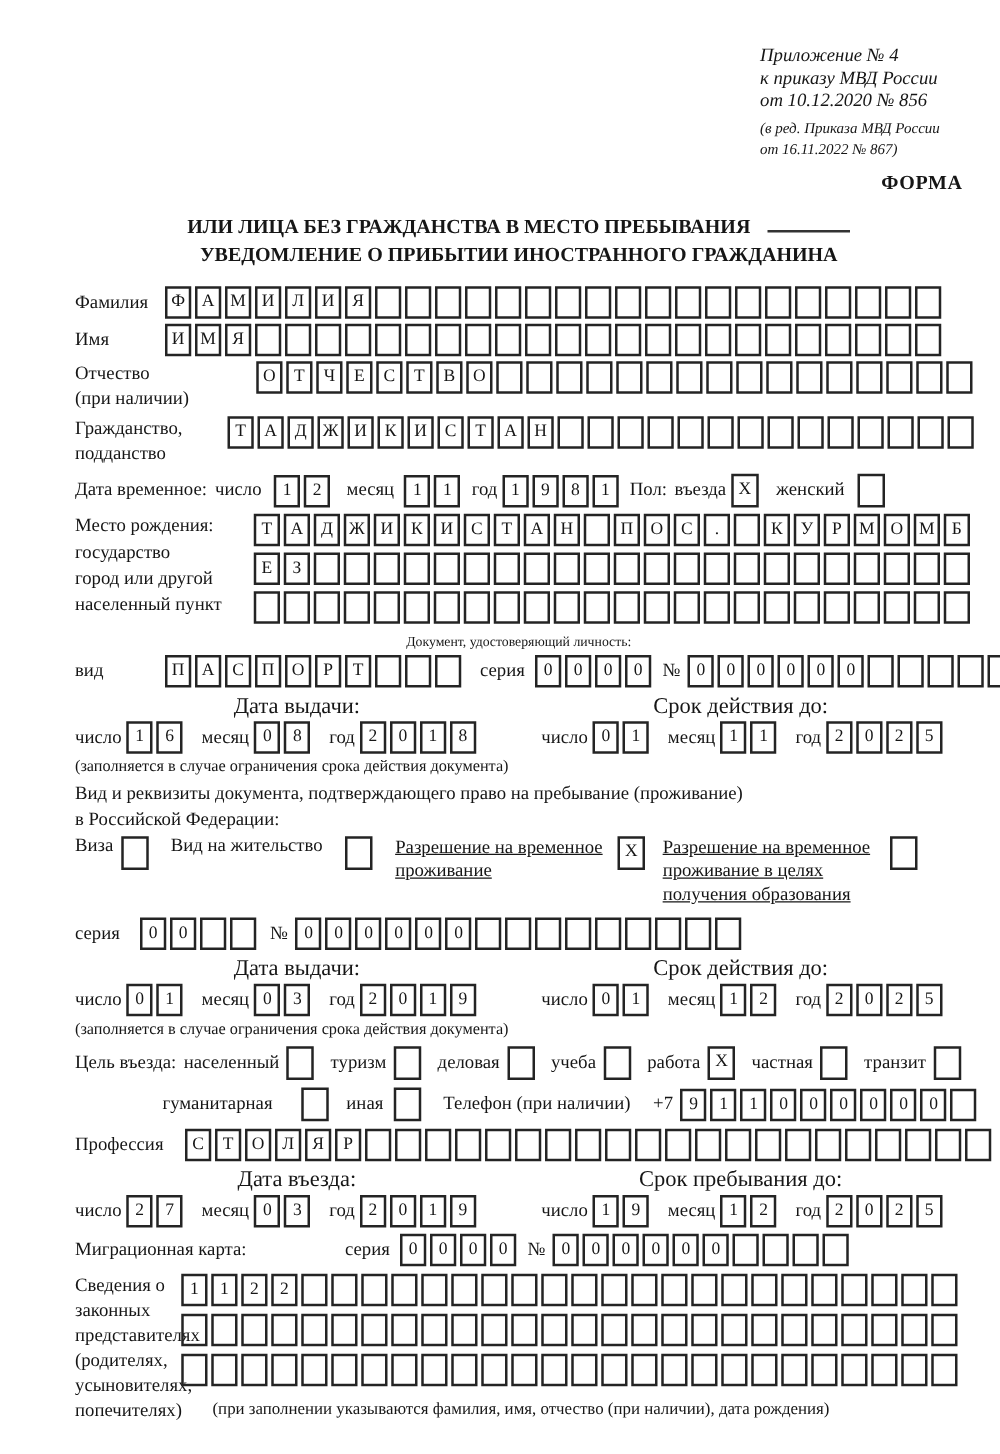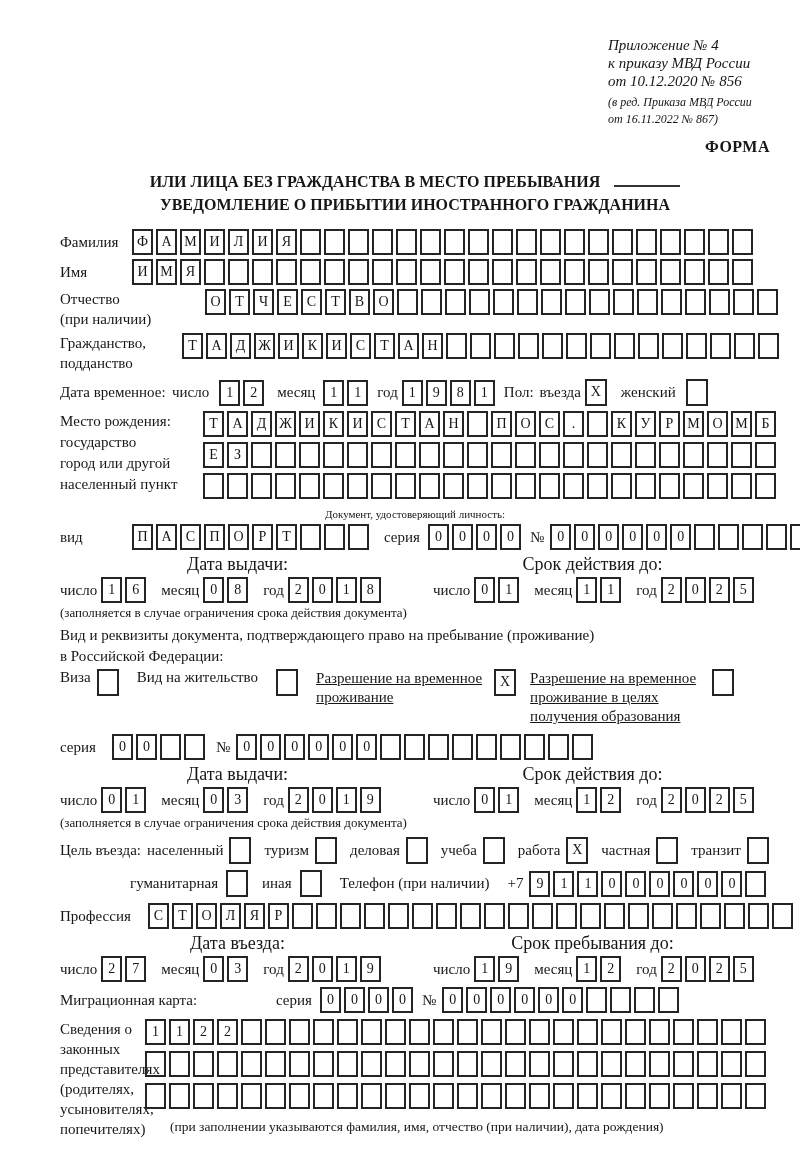--- a/index.html
+++ b/index.html
@@ -527,21 +527,21 @@
       <span class="cell cbox"></span>
       <span class="lbl">работа</span>
       <span class="cell cbox">X</span>
       <span class="lbl">частная</span>
       <span class="cell cbox"></span>
       <span class="lbl">транзит</span>
       <span class="cell cbox"></span>
     </div>
 
     <div class="row phone-row">
-      <span class="lbl" style="margin-left:70px; margin-right:8px">гуманитарная</span>
+      <span class="lbl" style="margin-left:70px; margin-right:23px">гуманитарная</span>
       <span class="cell cbox"></span>
       <span class="lbl gap14" style="margin-right:8px">иная</span>
       <span class="cell cbox"></span>
       <span class="lbl gap18">Телефон (при наличии)</span>
       <span class="lbl gap18" style="margin-right:6px">+7</span>
       <span class="boxes">
           <span class="cell">9</span>
           <span class="cell">1</span>
           <span class="cell">1</span>
           <span class="cell">0</span>

